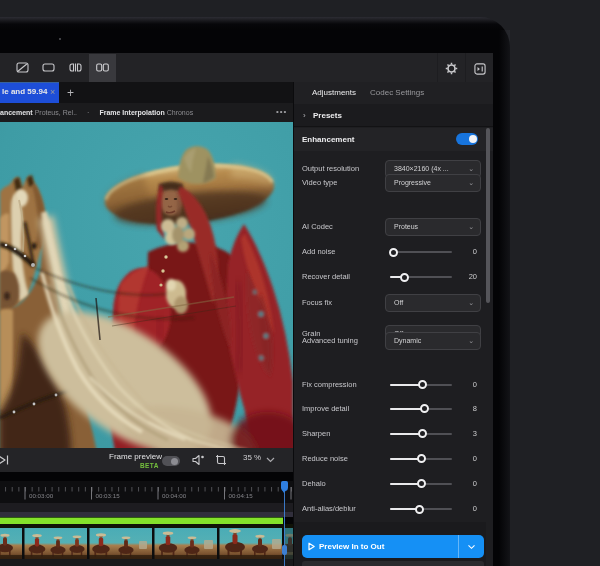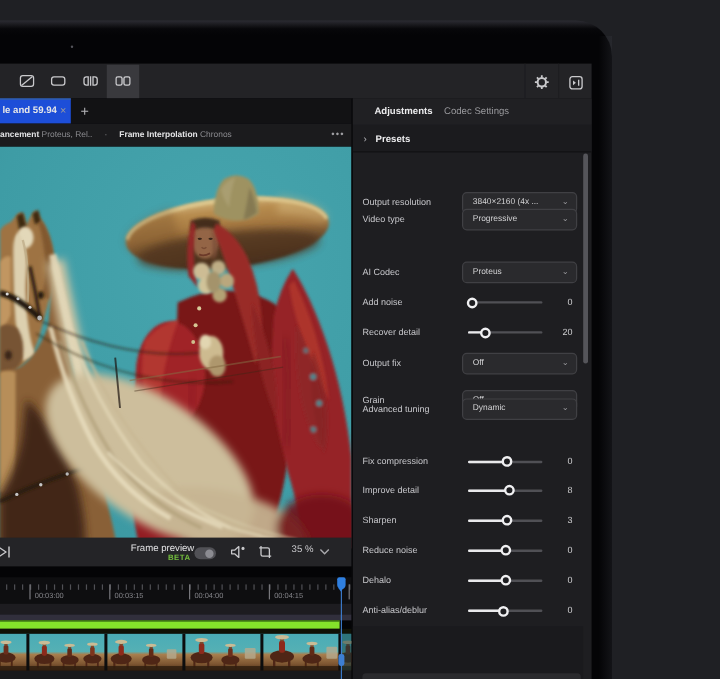--- a/index.html
+++ b/index.html
@@ -458,27 +458,32 @@
   </svg>
   </div>
   <div id="bottomstrip"></div>
   <div id="phline"></div>
   <div id="phhandle"></div>
   <div id="phbot"></div>
 
   <div id="panel"></div>
   <div id="pgap"></div>
   <div id="ptabs">
-      <span style="position:absolute;left:18px;color:#ececee;font-weight:bold">Adjustments</span>
+      <span style="position:absolute;left:18px;color:#ececee;font-weight:normal">Adjustments</span>
       <span style="position:absolute;left:76px;color:#98989c">Codec Settings</span>
     </div>
   <div id="presets">
       <span style="position:absolute;left:9px;color:#b5b5b9;font-weight:400">›</span>
       <span style="position:absolute;left:19px">Presets</span>
     </div>
+  <div id="enh">
+      <span style="position:absolute;left:8px">Enhancement</span>
+    <span style="position:absolute;left:162px;top:5px;width:22px;height:12px;background:#1774dd;border-radius:6px"></span>
+    <span style="position:absolute;left:175px;top:7px;width:8px;height:8px;background:#f4f4f6;border-radius:50%"></span>
+  </div>
   <div id="rows">
       <div class="row" style="top:160px">
         <span class="rlabel">Output resolution</span>
         <span class="dd">3840×2160 (4x ...<span class="ddch">⌄</span></span>
       </div>
       <div class="row" style="top:174px">
         <span class="rlabel">Video type</span>
         <span class="dd">Progressive<span class="ddch">⌄</span></span>
       </div>
       <div class="row" style="top:217.5px">
@@ -495,21 +500,21 @@
       </div>
       <div class="row" style="top:268px">
         <span class="rlabel">Recover detail</span>
         <span class="sl">
           <span class="slf" style="width:14px"></span>
           <span class="knob" style="left:9.5px"></span>
         </span>
         <span class="sval">20</span>
       </div>
       <div class="row" style="top:293.5px">
-        <span class="rlabel">Output fix</span>
+        <span class="rlabel">Focus fix</span>
         <span class="dd">Off<span class="ddch">⌄</span></span>
       </div>
       <div class="row" style="top:325px">
         <span class="rlabel">Grain</span>
         <span class="dd">Off<span class="ddch">⌄</span></span>
       </div>
       <div class="row" style="top:332px">
         <span class="rlabel">Advanced tuning</span>
         <span class="dd">Dynamic<span class="ddch">⌄</span></span>
       </div>
@@ -557,14 +562,24 @@
         <span class="rlabel">Anti-alias/deblur</span>
         <span class="sl">
           <span class="slf" style="width:29.5px"></span>
           <span class="knob" style="left:25px"></span>
         </span>
         <span class="sval">0</span>
       </div>
     </div>
   <div id="scrollbar"></div>
   <div id="btngap"></div>
+  <div id="bluebtn">
+    <svg style="position:absolute;left:5px;top:7px" width="9" height="9" viewBox="0 0 9 9" fill="none" stroke="#fff" stroke-width="1.2" stroke-linejoin="round">
+      <path d="M2 1.2 L7.2 4.5 L2 7.8 Z"></path>
+    </svg>
+    <span style="position:absolute;left:17px">Preview In to Out</span>
+    <span style="position:absolute;left:156px;top:0;width:1px;height:23px;background:rgba(255,255,255,0.35)"></span>
+    <svg style="position:absolute;left:165px;top:9px" width="9" height="6" viewBox="0 0 10 7" fill="none" stroke="#fff" stroke-width="1.3">
+      <path d="M1.5 1.5 L5 5 L8.5 1.5"></path>
+    </svg>
+  </div>
   <div id="graybtn"></div>
 </div>
 
 </body></html>

